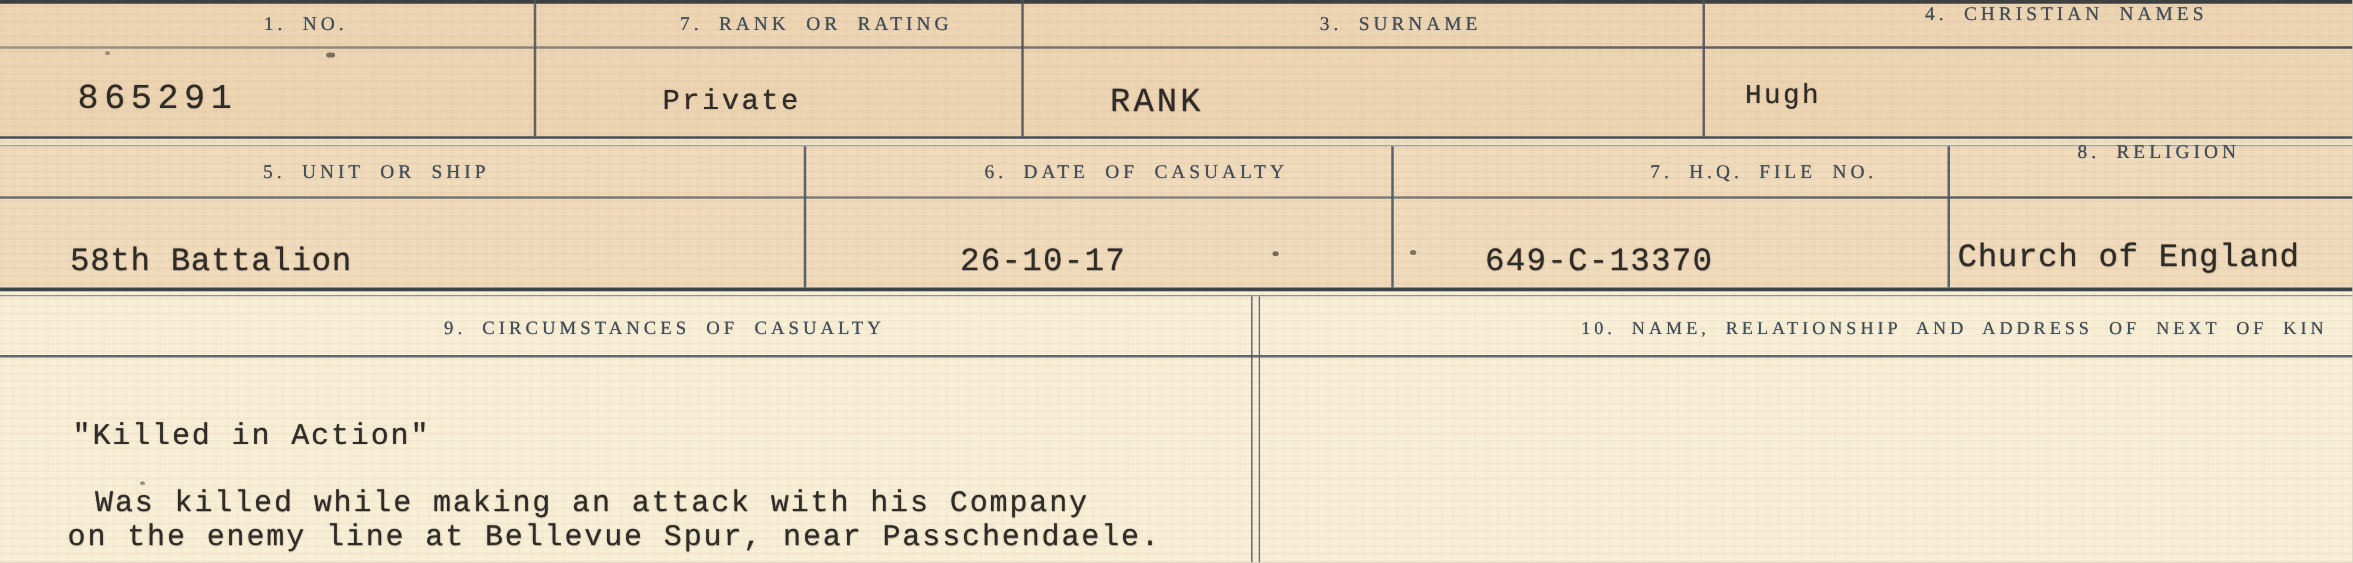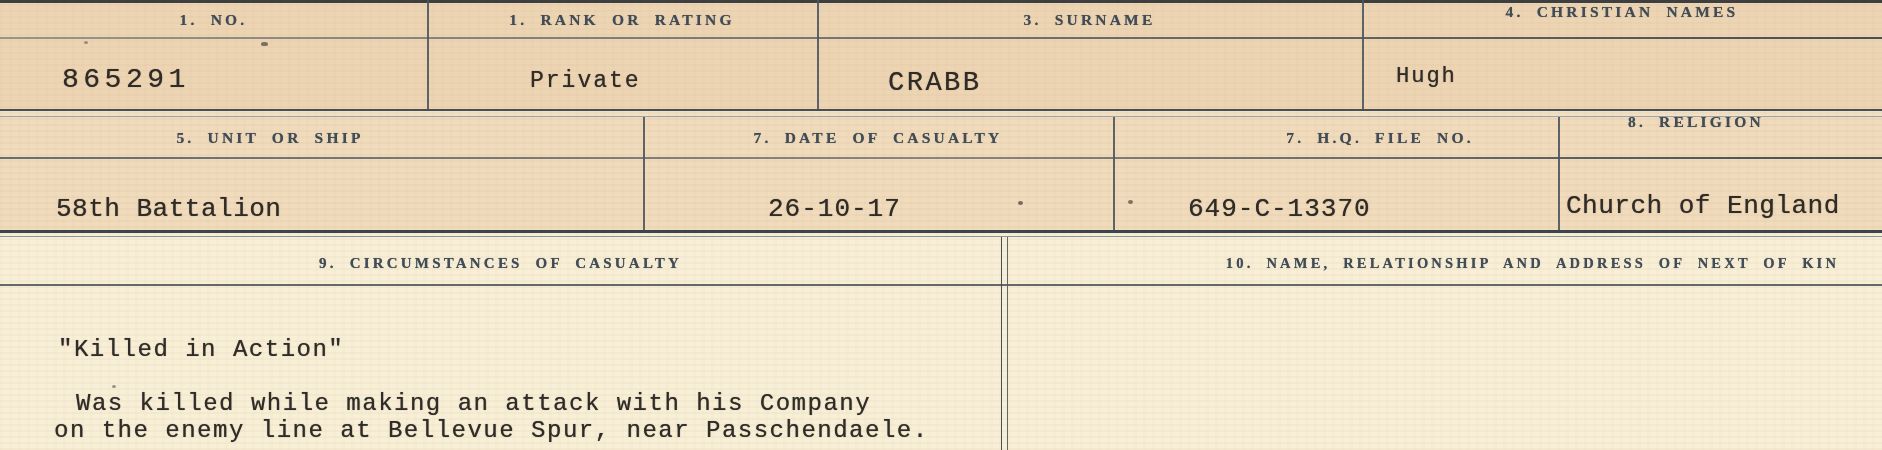--- a/index.html
+++ b/index.html
@@ -36,22 +36,22 @@
   .vline{width:2px;background:#4c565f;opacity:.9;}
   .v-r1{top:0;height:109px;}
   .v-r2{top:117px;height:113px;}
   .v-r3{
     top:237px;height:213px;width:5px;background:transparent;
     border-left:1.6px solid #3e4852;border-right:1.3px solid #545f68;opacity:.95;
   }
   
   .hcell{
     position:absolute;z-index:3;display:flex;align-items:center;justify-content:center;
-    color:#414c56;font-weight:700;font-size:15.5px;letter-spacing:3.2px;word-spacing:6px;
-    text-shadow:0 0 .7px rgba(65,76,86,.75);white-space:nowrap;
+    color:#414c56;font-weight:400;font-size:15.5px;letter-spacing:3.2px;word-spacing:6px;
+    text-shadow:0 0 .7px rgba(65,76,86,.75);white-space:nowrap;margin-left:31px;
   }
   
   .typed{
     position:absolute;z-index:3;
     font-family:"Liberation Mono","DejaVu Sans Mono",monospace;
     color:#2f2b26;white-space:nowrap;
     text-shadow:0 0 1px rgba(47,43,38,.55), .4px .4px 0 rgba(47,43,38,.25);
   }
   .speck{position:absolute;z-index:3;background:#4a443c;border-radius:50%;}
 </style>
@@ -76,35 +76,35 @@
 
   <div class="vline v-r1" style="left:427px"></div>
   <div class="vline v-r1" style="left:817px"></div>
   <div class="vline v-r1" style="left:1362px"></div>
   <div class="vline v-r2" style="left:643px"></div>
   <div class="vline v-r2" style="left:1113px"></div>
   <div class="vline v-r2" style="left:1558px"></div>
   <div class="vline v-r3" style="left:1001px"></div>
 
   <div class="hcell" style="left:0;top:4px;width:427px;height:32px">1. NO.</div>
-  <div class="hcell" style="left:427px;top:4px;width:390px;height:32px">1. RANK OR RATING</div>
+  <div class="hcell" style="left:427px;top:4px;width:390px;height:32px">7. RANK OR RATING</div>
   <div class="hcell" style="left:817px;top:4px;width:545px;height:32px">3. SURNAME</div>
   <div class="hcell" style="left:1362px;top:4px;width:520px;height:16px">4. CHRISTIAN NAMES</div>
 
   <div class="hcell" style="left:0;top:122px;width:540px;height:32px">5. UNIT OR SHIP</div>
-  <div class="hcell" style="left:643px;top:122px;width:470px;height:32px">7. DATE OF CASUALTY</div>
+  <div class="hcell" style="left:643px;top:122px;width:470px;height:32px">6. DATE OF CASUALTY</div>
   <div class="hcell" style="left:1113px;top:122px;width:534px;height:32px">7. H.Q. FILE NO.</div>
   <div class="hcell" style="left:1558px;top:106px;width:276px;height:32px">8. RELIGION</div>
 
   <div class="hcell" style="left:0;top:246px;width:1001px;height:34px;font-size:15px">9. CIRCUMSTANCES OF CASUALTY</div>
   <div class="hcell" style="left:1001px;top:246px;width:1063px;height:34px;font-size:14.5px">10. NAME, RELATIONSHIP AND ADDRESS OF NEXT OF KIN</div>
 
   <div class="typed" style="left:62px;top:64px;font-size:28px;letter-spacing:4.5px">865291</div>
   <div class="typed" style="left:530px;top:68px;font-size:23px;letter-spacing:2px">Private</div>
-  <div class="typed" style="left:888px;top:68px;font-size:27px;letter-spacing:2.5px">CRABB</div>
+  <div class="typed" style="left:888px;top:68px;font-size:27px;letter-spacing:2.5px">RANK</div>
   <div class="typed" style="left:1396px;top:64px;font-size:22px;letter-spacing:2px">Hugh</div>
 
   <div class="typed" style="left:56px;top:194px;font-size:26px;letter-spacing:.5px">58th Battalion</div>
   <div class="typed" style="left:768px;top:194px;font-size:26px;letter-spacing:1px">26-10-17</div>
   <div class="typed" style="left:1188px;top:194px;font-size:26px;letter-spacing:1px">649-C-13370</div>
   <div class="typed" style="left:1566px;top:191px;font-size:26px;letter-spacing:.5px">Church of England</div>
 
   <div class="typed" style="left:58px;top:336px;font-size:24px;letter-spacing:1.5px">"Killed in Action"</div>
   <div class="typed" style="left:54px;top:417px;font-size:24px;letter-spacing:1.5px">on the enemy line at Bellevue Spur, near Passchendaele.</div>
   <div class="typed" style="left:76px;top:390px;font-size:24px;letter-spacing:1.5px">Was killed while making an attack with his Company</div>

